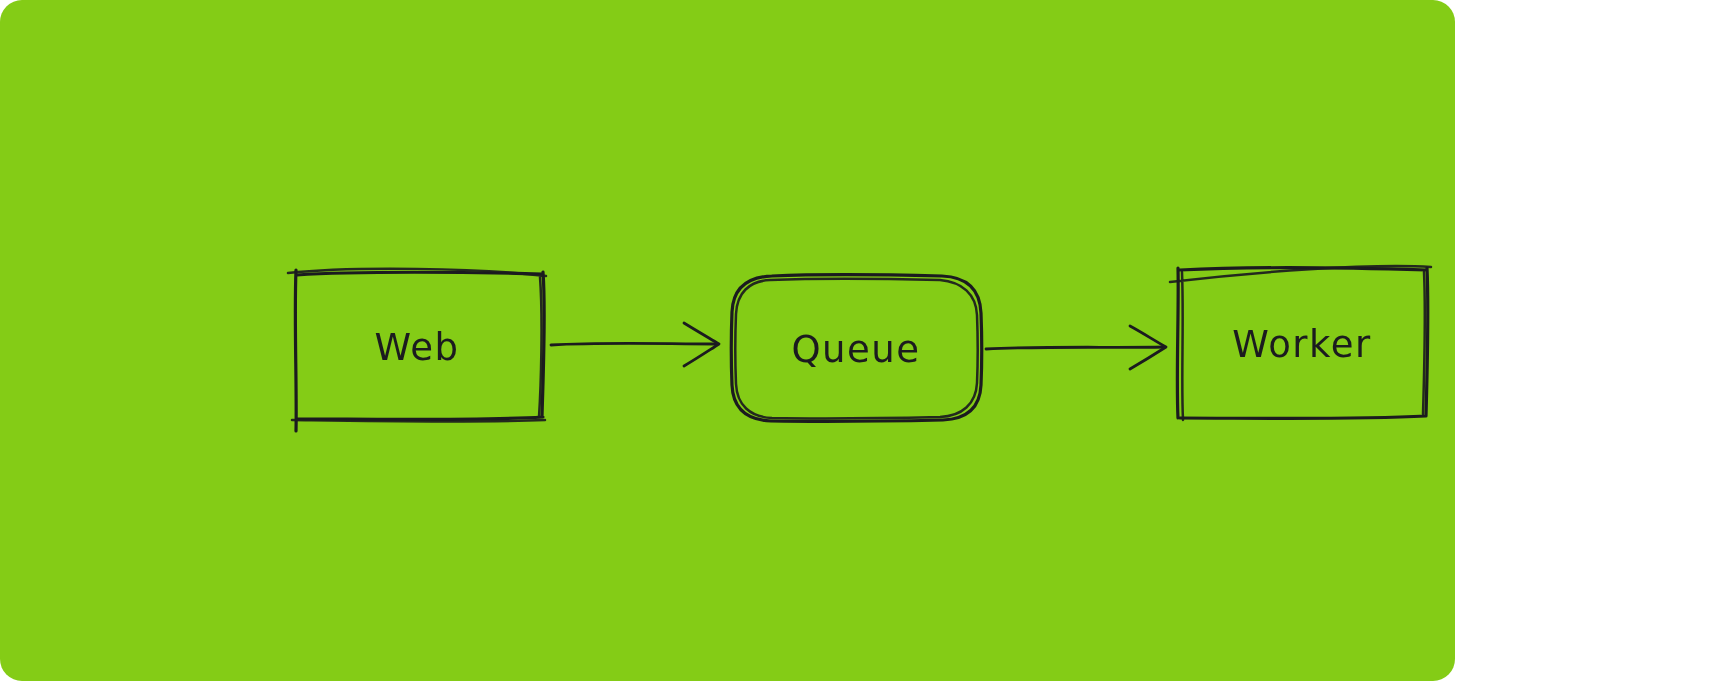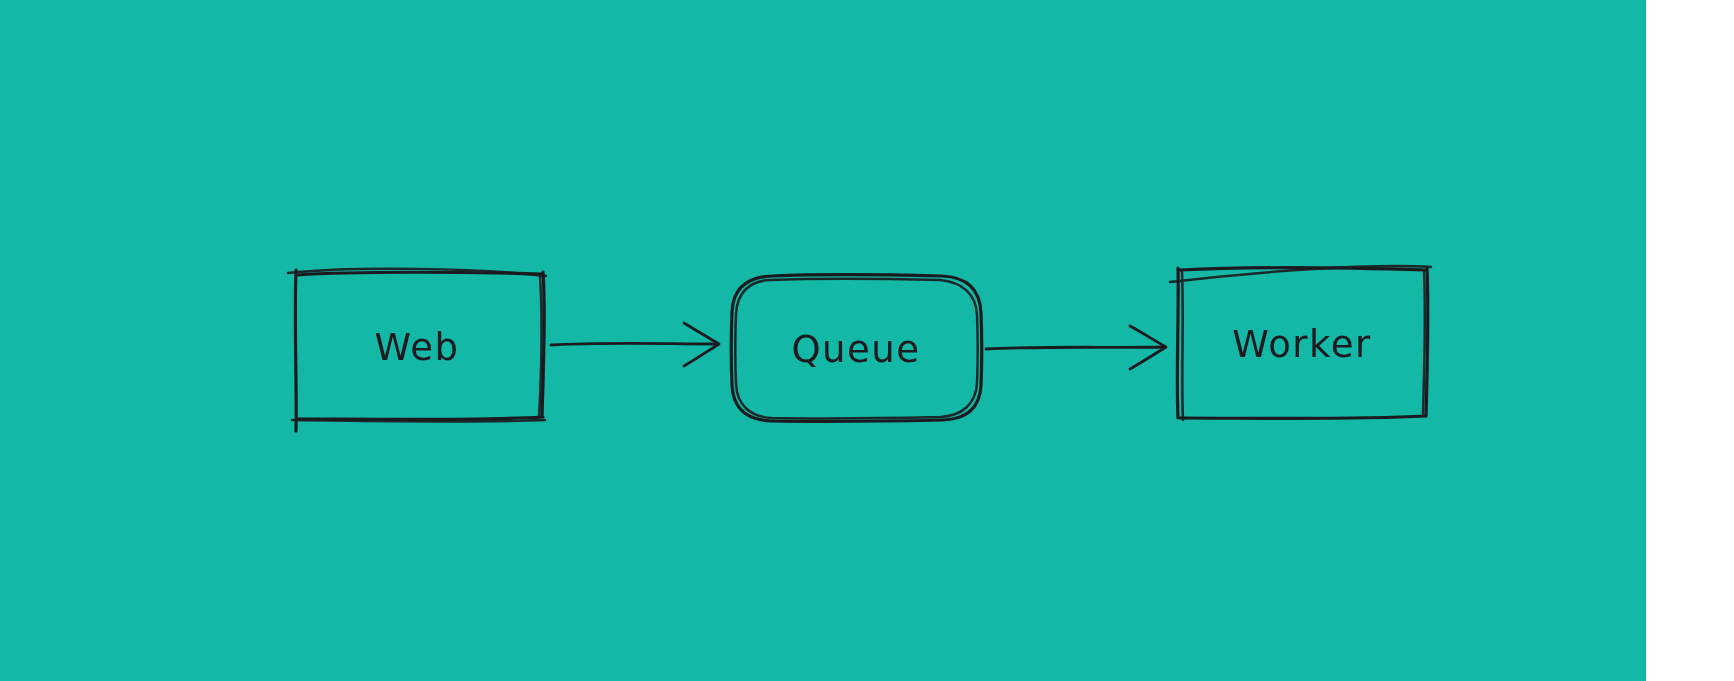--- a/index.html
+++ b/index.html
@@ -3,25 +3,26 @@
 <meta charset="utf-8">
 <style>
   
   html, body {
     margin: 0;
     padding: 0;
     background: #ffffff;
   }
   .canvas {
     position: relative;
-    width: 1646px;
+    width: 1455px;
     height: 681px;
-    background: #14b8a6;
+    background: #84cc16;
     overflow: hidden;
     font-family: "DejaVu Sans", sans-serif;
+    border-radius: 22px;
   }
   svg { display: block; }
   .sketch {
     fill: none;
     stroke-width: 3.2;
     stroke-linecap: round;
     stroke-linejoin: round;
   }
   .sketch.second {
     stroke-width: 2.5;

